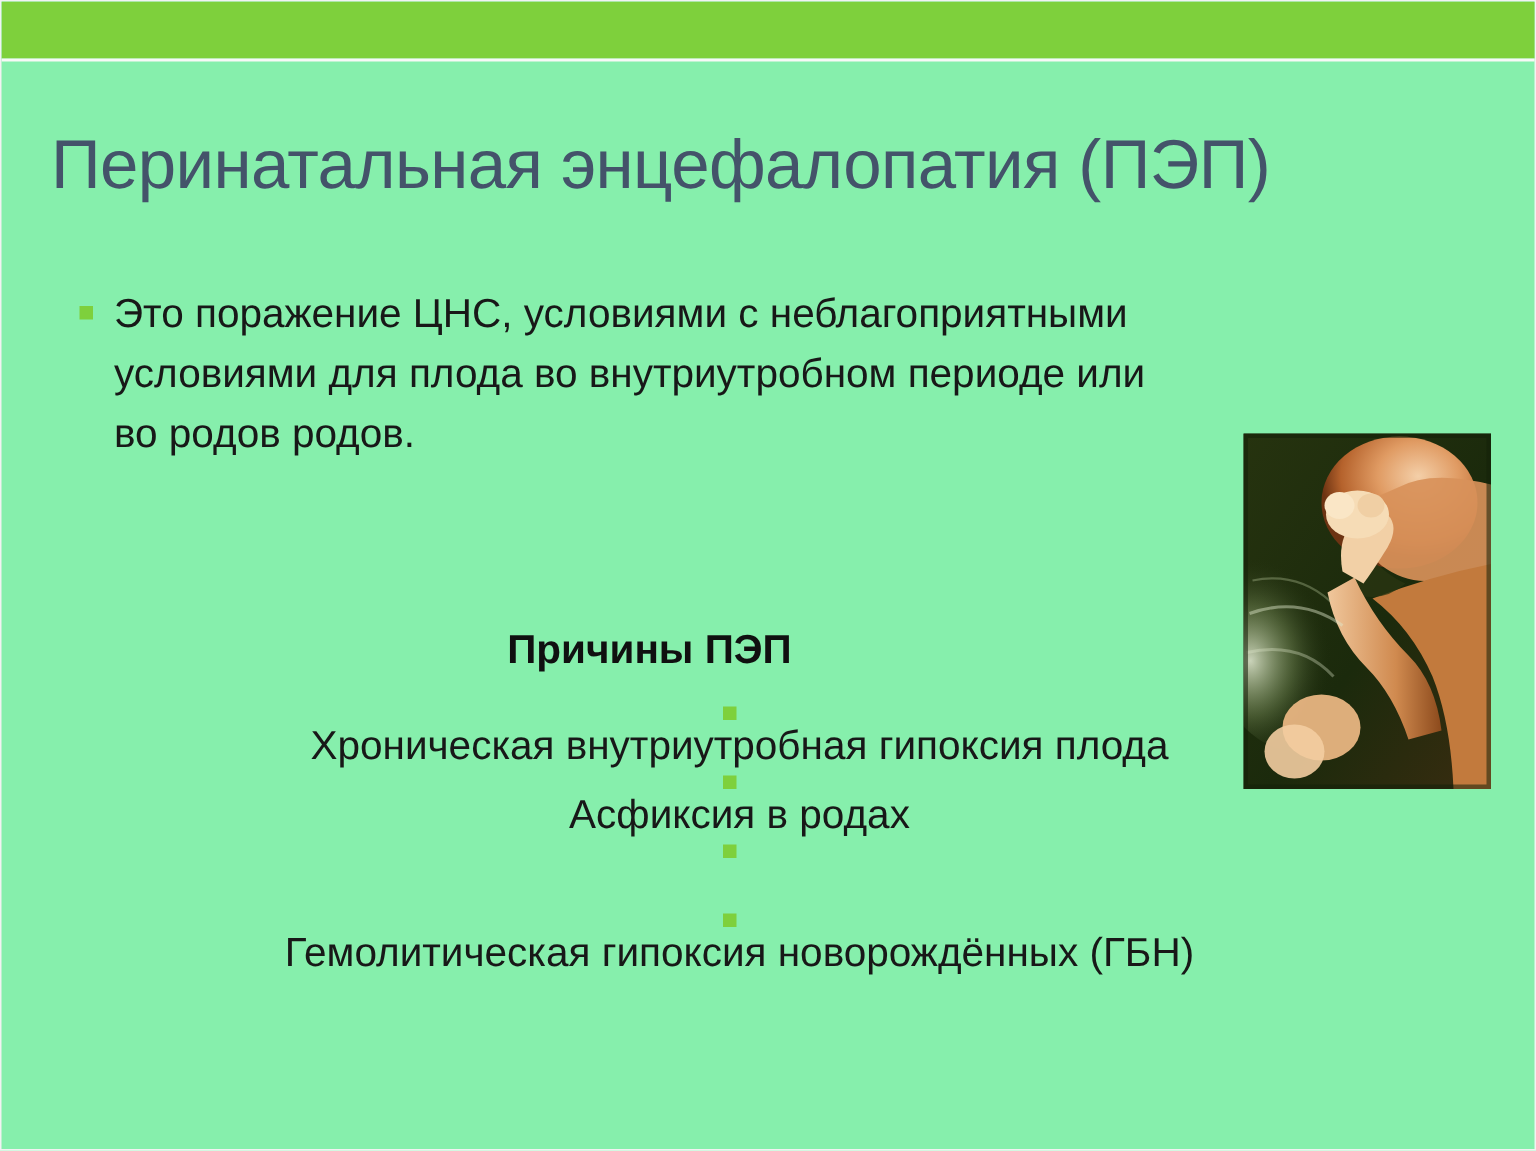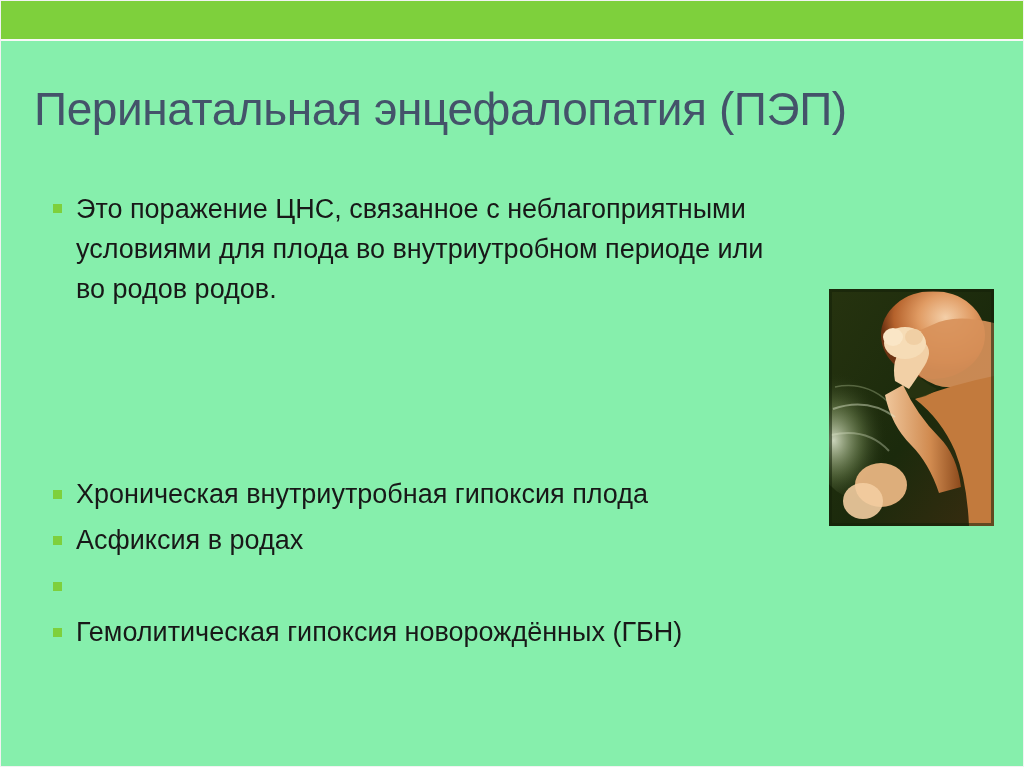--- a/index.html
+++ b/index.html
@@ -100,20 +100,21 @@
   
   .causes-list {
     position: absolute;
     left: 52px;
     top: 470px;
     width: 880px;
   }
   .causes-list .bullet-row {
     height: 46px;
     align-items: center;
+    flex-direction: column;
   }
   .causes-list .bullet-marker {
     margin-top: 0;
   }
   .causes-list .bullet-text {
     line-height: 34px;
   }
 
   
   .photo-frame {
@@ -137,32 +138,33 @@
 <div class="slide">
 
   <div class="top-band"></div>
   <div class="top-band-edge"></div>
 
   <div class="slide-title">Перинатальная энцефалопатия (ПЭП)</div>
 
   <div class="intro-block">
     <div class="bullet-row">
       <span class="bullet-marker"></span>
-      <span class="bullet-text">Это поражение ЦНС, связанное с неблагоприятными</span>
+      <span class="bullet-text">Это поражение ЦНС, условиями с неблагоприятными</span>
     </div>
     <div class="bullet-row">
       <span class="bullet-marker spacer"></span>
       <span class="bullet-text">условиями для плода во внутриутробном периоде или</span>
     </div>
     <div class="bullet-row">
       <span class="bullet-marker spacer"></span>
       <span class="bullet-text">во родов родов.</span>
     </div>
   </div>
 
+  <div class="causes-heading">Причины ПЭП</div>
 
   <div class="causes-list">
     <div class="bullet-row">
       <span class="bullet-marker"></span>
       <span class="bullet-text">Хроническая внутриутробная гипоксия плода</span>
     </div>
     <div class="bullet-row">
       <span class="bullet-marker"></span>
       <span class="bullet-text">Асфиксия в родах</span>
     </div>

